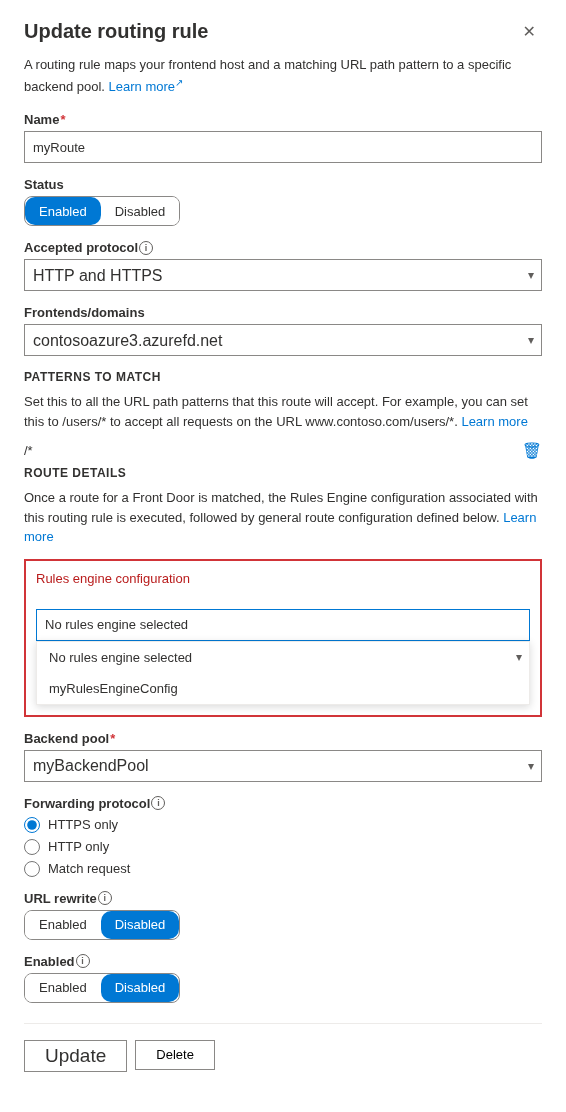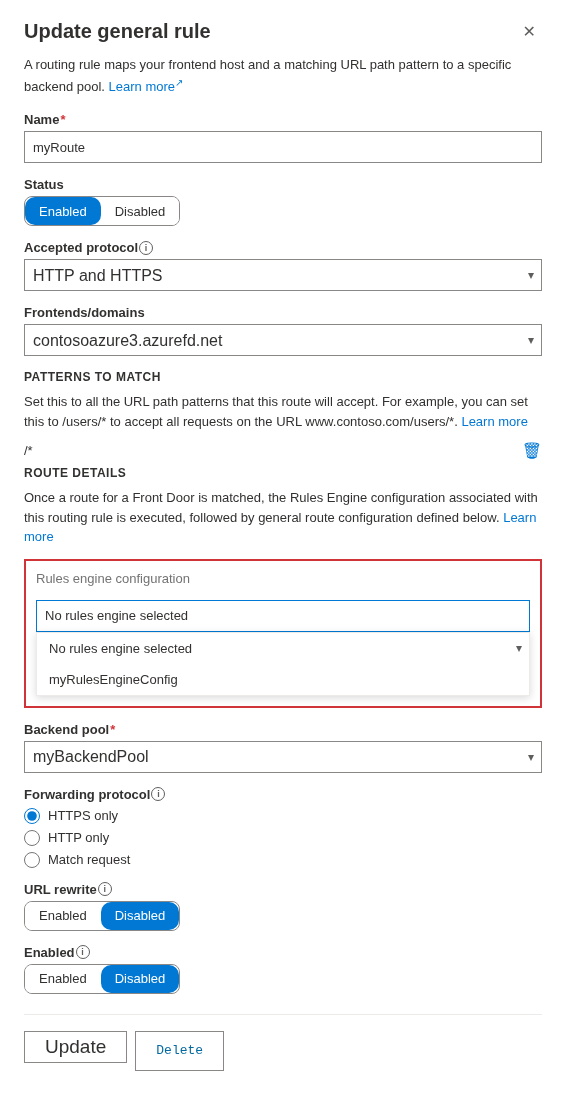--- a/index.html
+++ b/index.html
@@ -186,22 +186,22 @@
       margin-bottom: 12px;
       line-height: 1.5;
     }
     .rules-engine-box {
       border: 2px solid #d13438;
       padding: 10px;
       margin-bottom: 14px;
     }
     .rules-engine-label {
       font-size: 13px;
-      color: #737373;
-      margin-bottom: 14px;
+      color: #b91c1c;
+      margin-bottom: 23px;
       font-weight: 400;
     }
     .dropdown-open {
       position: relative;
       width: 100%;
     }
     .dropdown-input {
       width: 100%;
       height: 32px;
       border: 1px solid #0078d4;
@@ -266,37 +266,36 @@
     .btn-primary {
       height: 32px;
       padding: 0 20px;
       background: #fff;
       border: 1px solid #8a8886;
       font-size: 19px;
       color: #323130;
       cursor: pointer;
     }
     .btn-danger {
-      height: 40px;
+      height: 30px;
       padding: 0 20px;
       background: #fff;
       border: 1px solid #8a8886;
       font-size: 13px;
-      color: #0369a1;
-      cursor: pointer;
-      font-family: Liberation Mono, monospace;
+      color: #000000;
+      cursor: pointer;
     }
   </style>
 </head>
 <body>
 
 <div class="panel">
 
   <div class="panel-header">
-    <h1 class="panel-title">Update general rule</h1>
+    <h1 class="panel-title">Update routing rule</h1>
     <button class="close-btn">✕</button>
   </div>
 
   <p class="description">
     <span>A routing rule maps your frontend host and a matching URL path pattern to a specific backend pool.</span>
     <a class="link">
       <span>Learn more</span><span class="external-icon">↗</span>
     </a>
   </p>
 

